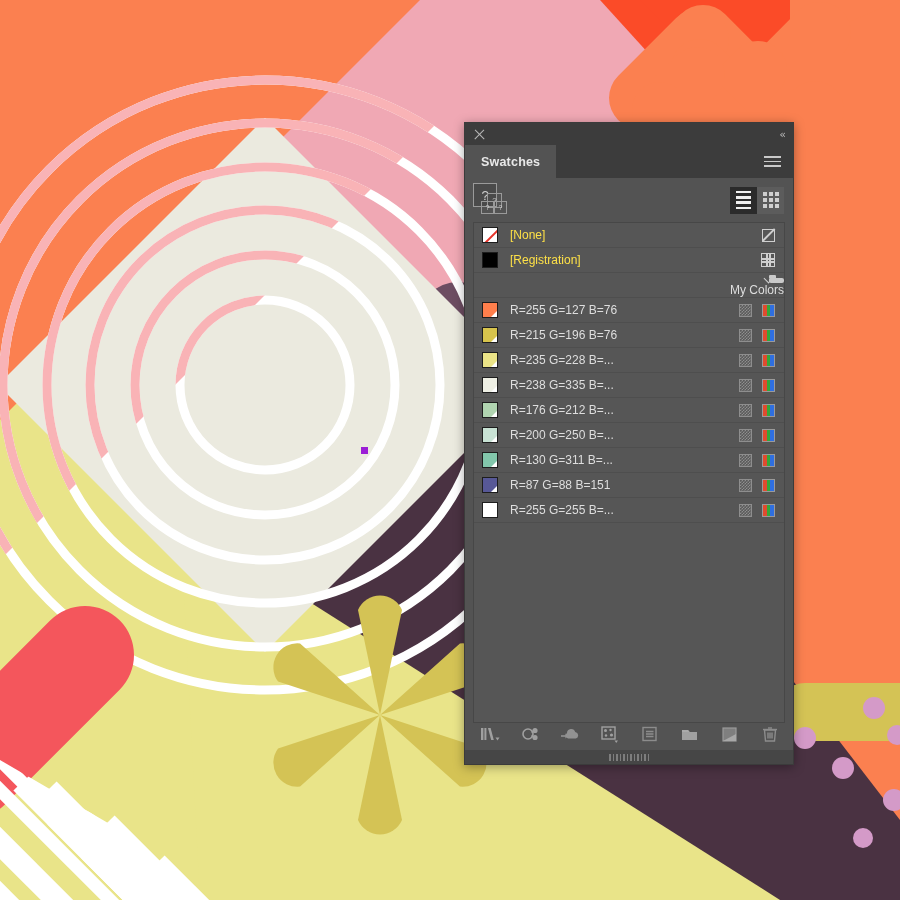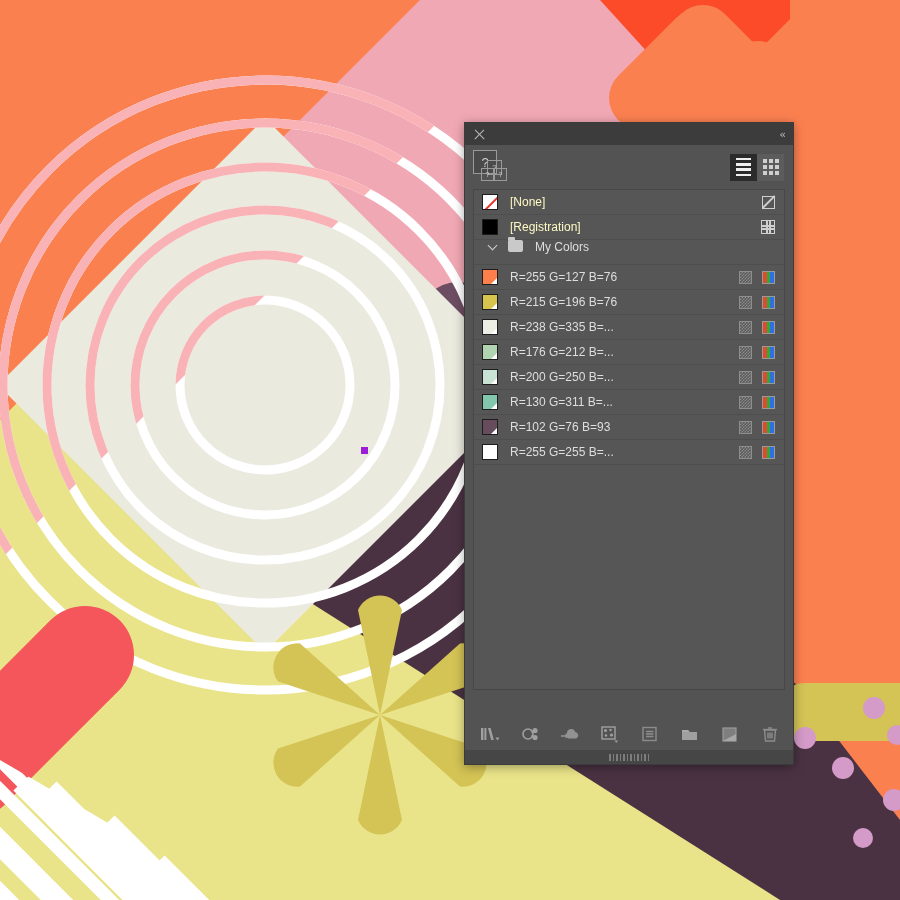--- a/index.html
+++ b/index.html
@@ -98,21 +98,21 @@
   .chip.none{background:#fff;}
   .chip.none .slash{position:absolute;left:0;top:0;width:100%;height:100%;}
   .chip.none .slash:after{
     content:"";position:absolute;left:-2px;top:6.5px;width:22px;height:1.6px;
     background:#e8342a;transform:rotate(-45deg);
   }
   .rowlabel{
     margin-left:12px;font-size:12px;color:#dedede;white-space:nowrap;
     font-family:"Liberation Sans", sans-serif;
   }
-  .rowlabel.dim{color:#fef9c3;}
+  .rowlabel.dim{color:#fde047;}
   .row .right{margin-left:auto;display:flex;align-items:center;gap:10px;padding-right:9px;}
 
   .icon-box{width:13px;height:13px;box-sizing:border-box;}
   
   .ic-global{
     border:1.2px solid #8e8e8e;
     background-image:linear-gradient(45deg,#8e8e8e 25%,transparent 25%,transparent 75%,#8e8e8e 75%),
                      linear-gradient(45deg,#8e8e8e 25%,transparent 25%,transparent 75%,#8e8e8e 75%);
     background-size:3px 3px;background-position:0 0,1.5px 1.5px;background-color:#5a5a5a;
   }
@@ -126,22 +126,22 @@
   .ic-nonemark{position:relative;width:14px;height:14px;}
   .ic-nonemark .bx{position:absolute;left:1px;top:1px;width:11px;height:11px;border:1.5px solid #cfcfcf;}
   .ic-nonemark .sl{position:absolute;left:-1px;top:6px;width:17px;height:1.5px;background:#cfcfcf;transform:rotate(-45deg);}
 
   .ic-reg{position:relative;width:14px;height:14px;border:1.4px solid #cfcfcf;box-sizing:border-box;}
   .ic-reg:before{content:"";position:absolute;left:4.2px;top:-1.4px;width:1.4px;height:13px;background:#cfcfcf;}
   .ic-reg:after{content:"";position:absolute;left:-1.4px;top:4.2px;width:13px;height:1.4px;background:#cfcfcf;}
   .ic-reg .v2{position:absolute;left:7.4px;top:-1.4px;width:1.4px;height:13px;background:#cfcfcf;}
   .ic-reg .h2{position:absolute;left:-1.4px;top:7.4px;width:13px;height:1.4px;background:#cfcfcf;}
 
-  .folderrow{height:25px;display:flex;align-items:flex-start;padding-left:14px;
-    border-bottom:1px solid #4e4e4e;box-sizing:border-box;cursor:pointer;}
+  .folderrow{height:25px;display:flex;align-items:flex-end;padding-left:14px;
+    border-bottom:1px solid #4e4e4e;box-sizing:border-box;cursor:pointer;flex-direction:column;}
   .chev{width:10px;height:10px;position:relative;margin-right:10px;}
   .chev:before{content:"";position:absolute;left:1px;top:2px;width:6px;height:6px;
     border-right:1.8px solid #d0d0d0;border-bottom:1.8px solid #d0d0d0;transform:rotate(45deg);}
   .folder-ic{width:15px;height:12px;background:#c9c9c9;position:relative;border-radius:1px 2px 2px 2px;}
   .folder-ic:before{content:"";position:absolute;left:0;top:-3px;width:7px;height:3px;background:#c9c9c9;border-radius:1px 1px 0 0;}
 
   .bottombar{
     position:absolute;left:0;bottom:14px;width:100%;height:32px;
     display:flex;align-items:center;box-sizing:border-box;padding:0 14px;
   }
@@ -313,20 +313,30 @@
   </svg>
 </div>
 
 <div class="panel">
 
   <div class="panel-topbar">
     <div class="close-x"></div>
     <div class="collapse-arrows">«</div>
   </div>
 
+  <div class="tabbar">
+    <div class="tab">
+      <span>Swatches</span>
+    </div>
+    <div class="panel-menu">
+      <i></i>
+        <i></i>
+        <i></i>
+    </div>
+  </div>
 
   <div class="toolrow">
     <div class="fsind">
       <div class="sq a">?</div>
       <div class="sq b">?</div>
       <div class="sq c">?</div>
       <div class="sq d">?</div>
     </div>
     <div class="viewtoggle">
       <div class="vbtn active">
@@ -404,20 +414,32 @@
           <span class="right">
             <span class="icon-box ic-global"></span>
             <span class="icon-box ic-rgb">
               <i></i>
               <i></i>
               <i></i>
             </span>
           </span>
         </div>
         <div class="row">
+          <span class="chip corner" style="background: rgb(235, 228, 135);"></span>
+          <span class="rowlabel">R=235 G=228 B=...</span>
+          <span class="right">
+            <span class="icon-box ic-global"></span>
+            <span class="icon-box ic-rgb">
+              <i></i>
+              <i></i>
+              <i></i>
+            </span>
+          </span>
+        </div>
+        <div class="row">
           <span class="chip corner" style="background: rgb(238, 239, 228);"></span>
           <span class="rowlabel">R=238 G=335 B=...</span>
           <span class="right">
             <span class="icon-box ic-global"></span>
             <span class="icon-box ic-rgb">
               <i></i>
               <i></i>
               <i></i>
             </span>
           </span>
@@ -452,22 +474,22 @@
           <span class="right">
             <span class="icon-box ic-global"></span>
             <span class="icon-box ic-rgb">
               <i></i>
               <i></i>
               <i></i>
             </span>
           </span>
         </div>
         <div class="row">
-          <span class="chip corner" style="background: rgb(102, 76, 93);"></span>
-          <span class="rowlabel">R=102 G=76 B=93</span>
+          <span class="chip corner" style="background: rgb(87, 88, 151);"></span>
+          <span class="rowlabel">R=87 G=88 B=151</span>
           <span class="right">
             <span class="icon-box ic-global"></span>
             <span class="icon-box ic-rgb">
               <i></i>
               <i></i>
               <i></i>
             </span>
           </span>
         </div>
         <div class="row">

